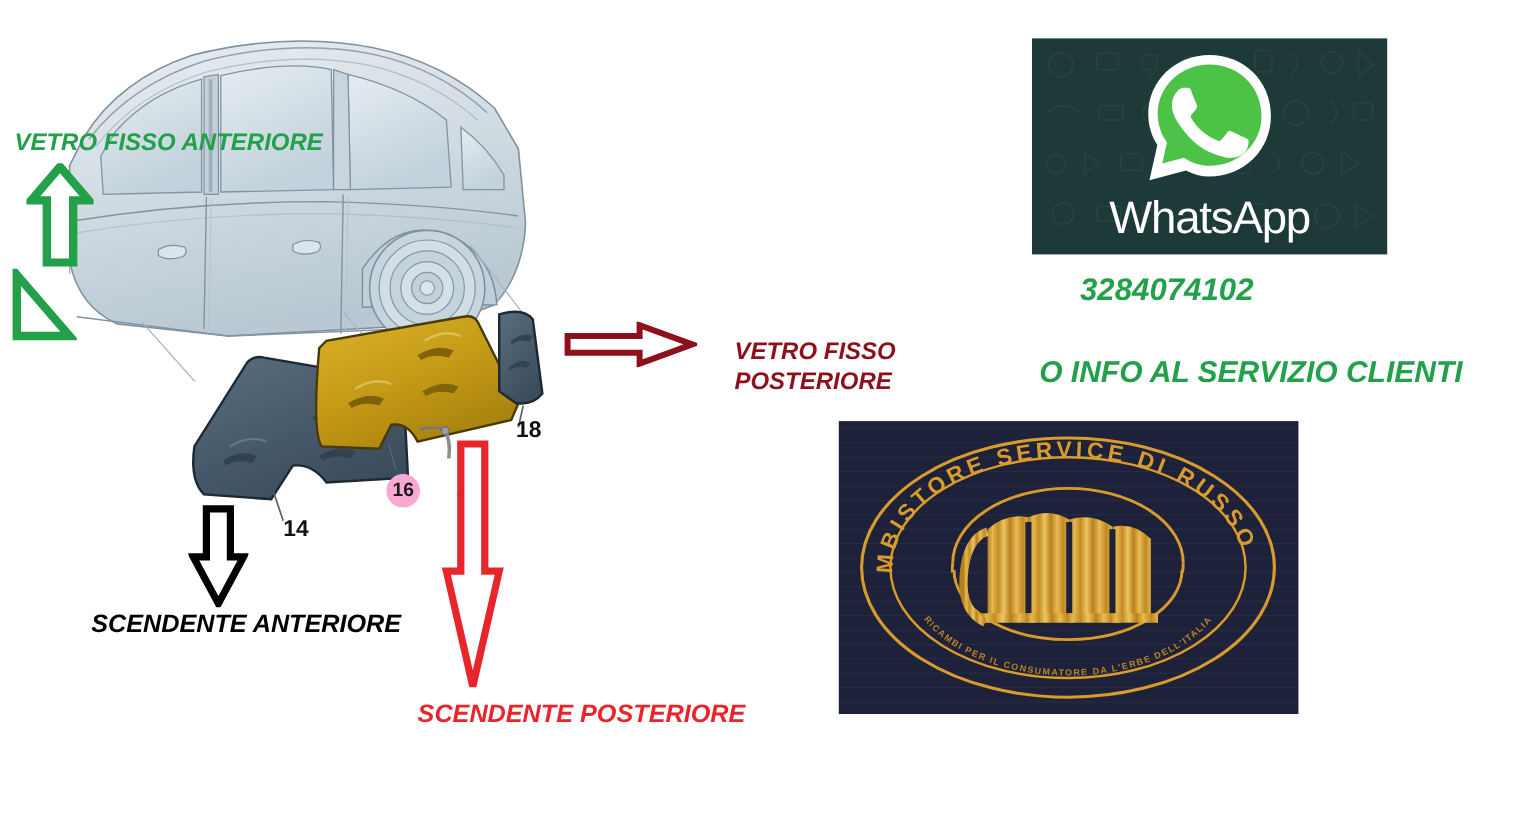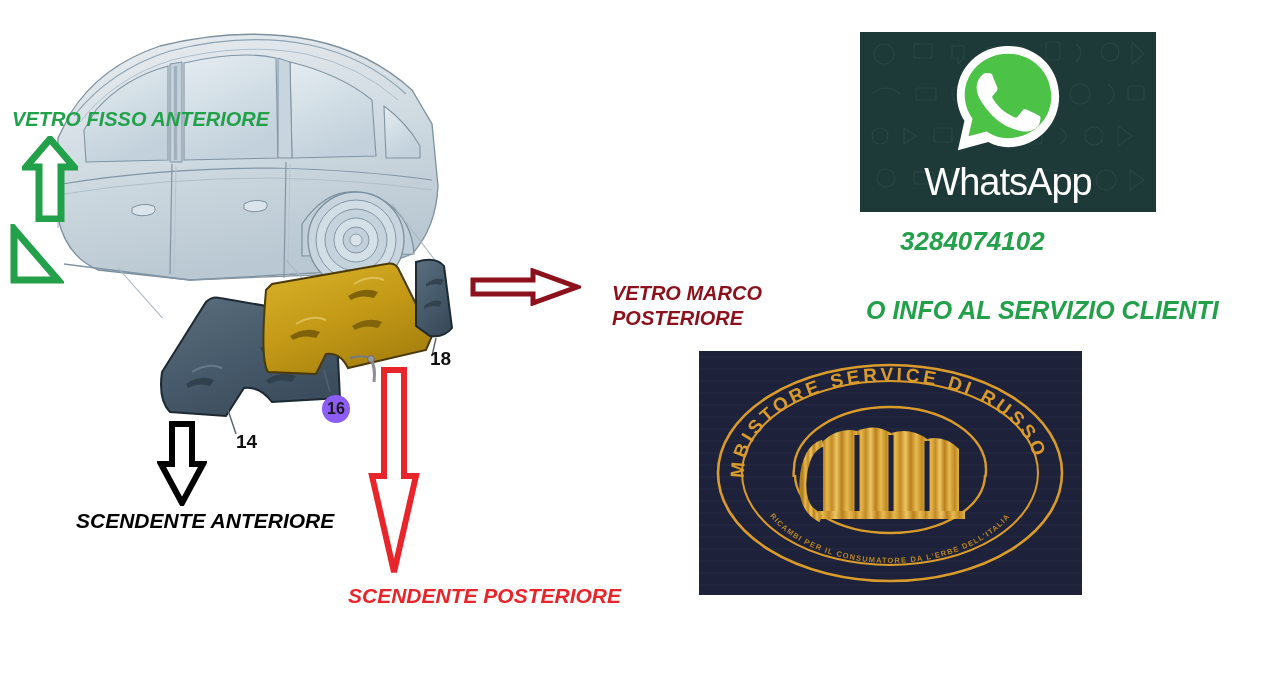--- a/index.html
+++ b/index.html
@@ -30,21 +30,21 @@
   
   .callout{
     position:absolute;font-weight:bold;color:#111111;
     font-family:"Liberation Sans","DejaVu Sans",sans-serif;
   }
   .callout-14{left:236px;top:431px;font-size:19px;}
   .callout-17{left:380px;top:397px;font-size:19px;}
   .callout-18{left:430px;top:348px;font-size:19px;}
   .badge-16{
     position:absolute;left:322px;top:395px;width:28px;height:28px;
-    border-radius:50%;background:#8b5cf6;
+    border-radius:50%;background:#f9a8d4;
     display:flex;align-items:center;justify-content:center;
     font-size:16px;font-weight:bold;color:#1a1a1a;
     font-family:"Liberation Sans","DejaVu Sans",sans-serif;
   }
 
   
   .arrow{position:absolute;}
 
   .ar-green-up{left:22px;top:136px;}
   .ar-green-tri{left:8px;top:224px;}
@@ -258,21 +258,21 @@
     </svg>
   </div>
   <div class="lbl lbl-red-rear">SCENDENTE POSTERIORE</div>
 
   <div class="arrow ar-maroon-right">
     <svg width="112" height="38" viewBox="0 0 112 38" xmlns="http://www.w3.org/2000/svg">
       <path d="M4 12 L64 12 L64 3 L108 19 L64 35 L64 26 L4 26 Z" fill="#ffffff" stroke="#8C111C" stroke-width="5" stroke-linejoin="miter"></path>
     </svg>
   </div>
   <div class="lbl lbl-maroon-rear">
-    <div>VETRO MARCO</div>
+    <div>VETRO FISSO</div>
     <div>POSTERIORE</div>
   </div>
 
   <div class="wa-card">
     <svg class="wa-texture" width="296" height="180" viewBox="0 0 296 180" xmlns="http://www.w3.org/2000/svg">
       <g stroke="#5a8079" stroke-width="1.1" fill="none" opacity=".55">
         <circle cx="24" cy="22" r="10"></circle>
           <rect x="54" y="12" width="18" height="14" rx="2"></rect>
         <path d="M92 14 l12 0 l0 12 l-6 6 l0 -6 l-6 0 z"></path>
         <circle cx="132" cy="22" r="7"></circle>

